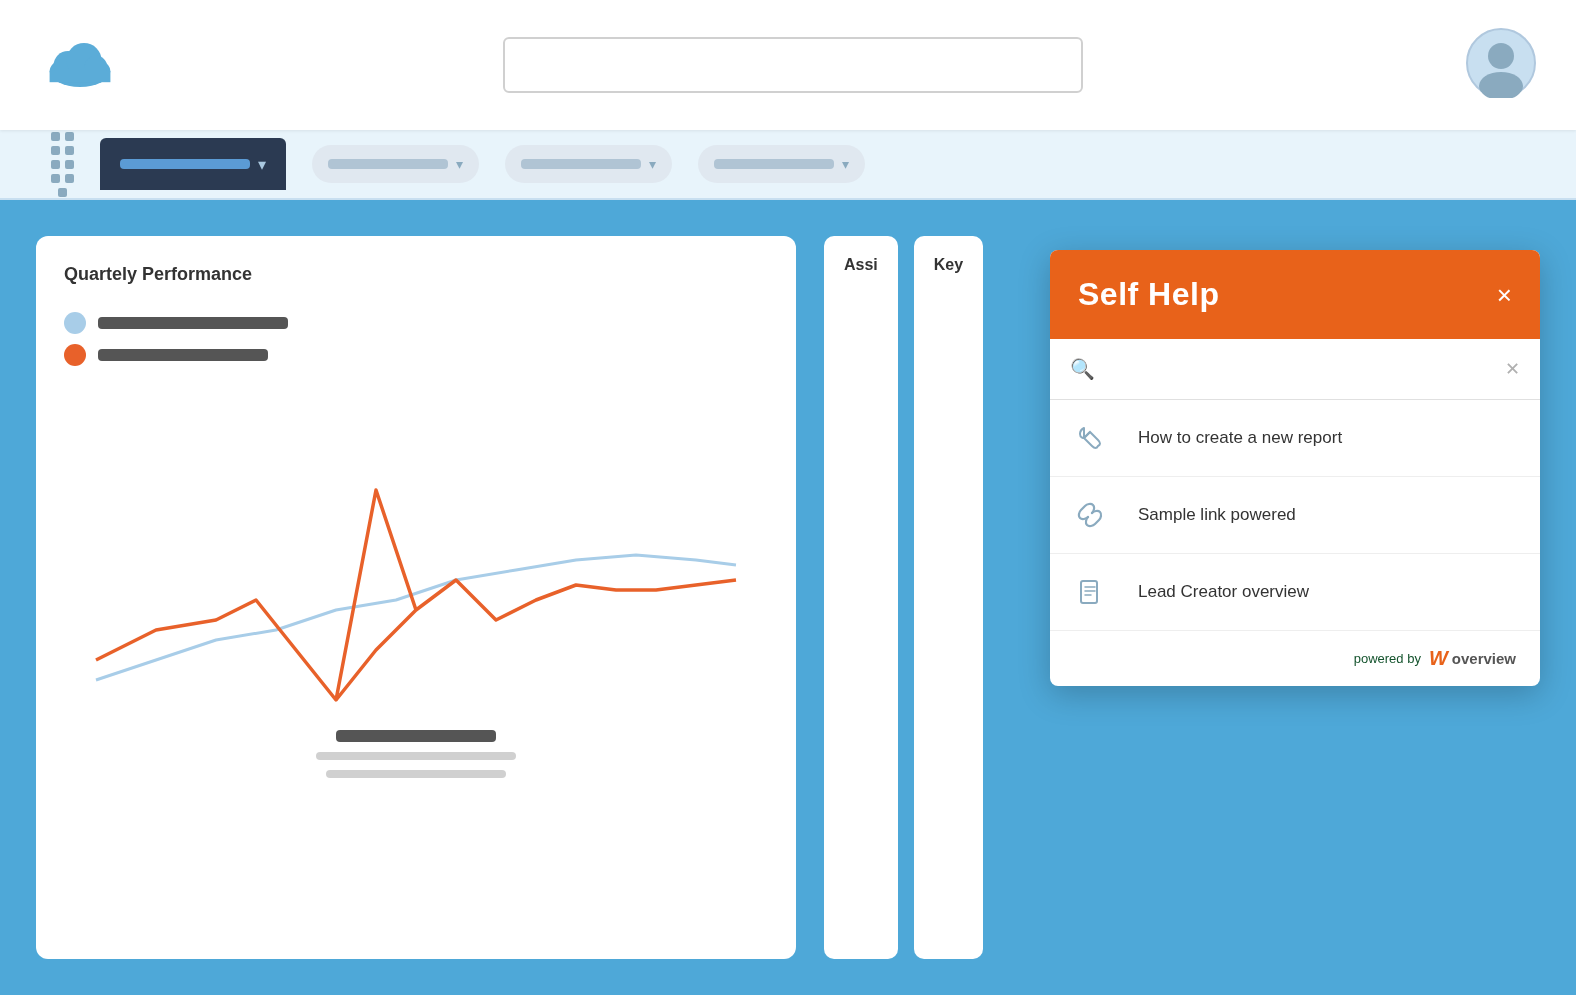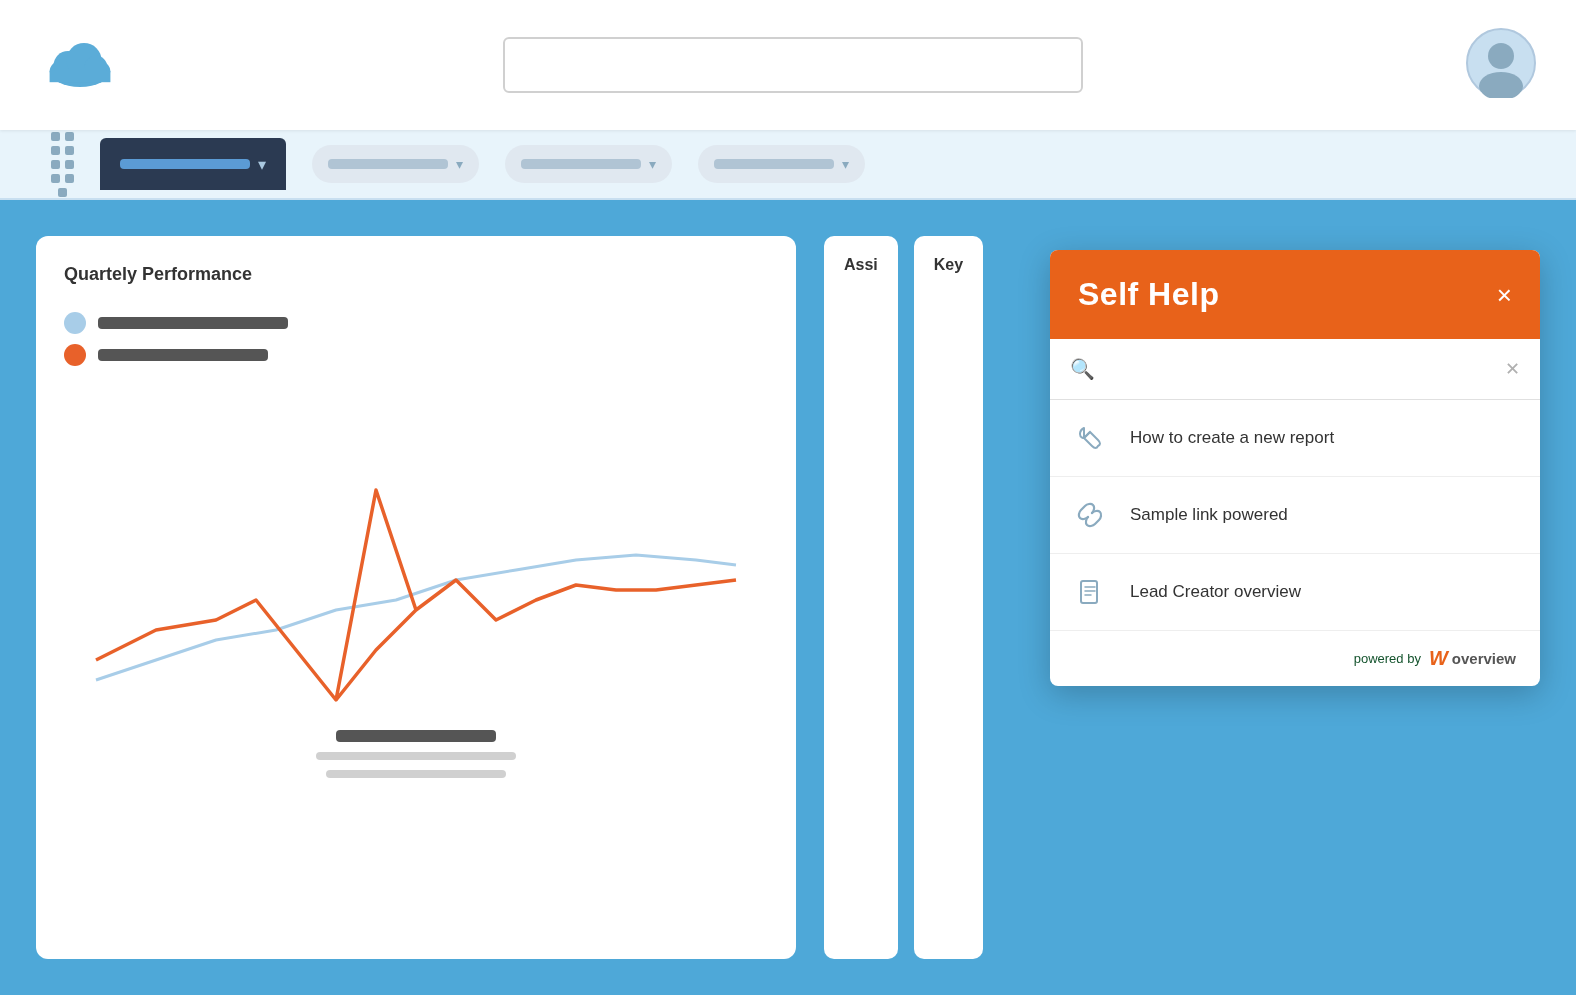--- a/index.html
+++ b/index.html
@@ -257,21 +257,21 @@
       color: #b0b0b0;
       font-size: 18px;
       cursor: pointer;
     }
     .help-list {
       list-style: none;
     }
     .help-item {
       display: flex;
       align-items: center;
-      gap: 24px;
+      gap: 32px;
       padding: 22px 24px;
       border-bottom: 1px solid #eee;
       cursor: pointer;
       transition: background 0.15s;
     }
     .help-item:last-child {
       border-bottom: none;
     }
     .help-item-icon {
       width: 32px;

